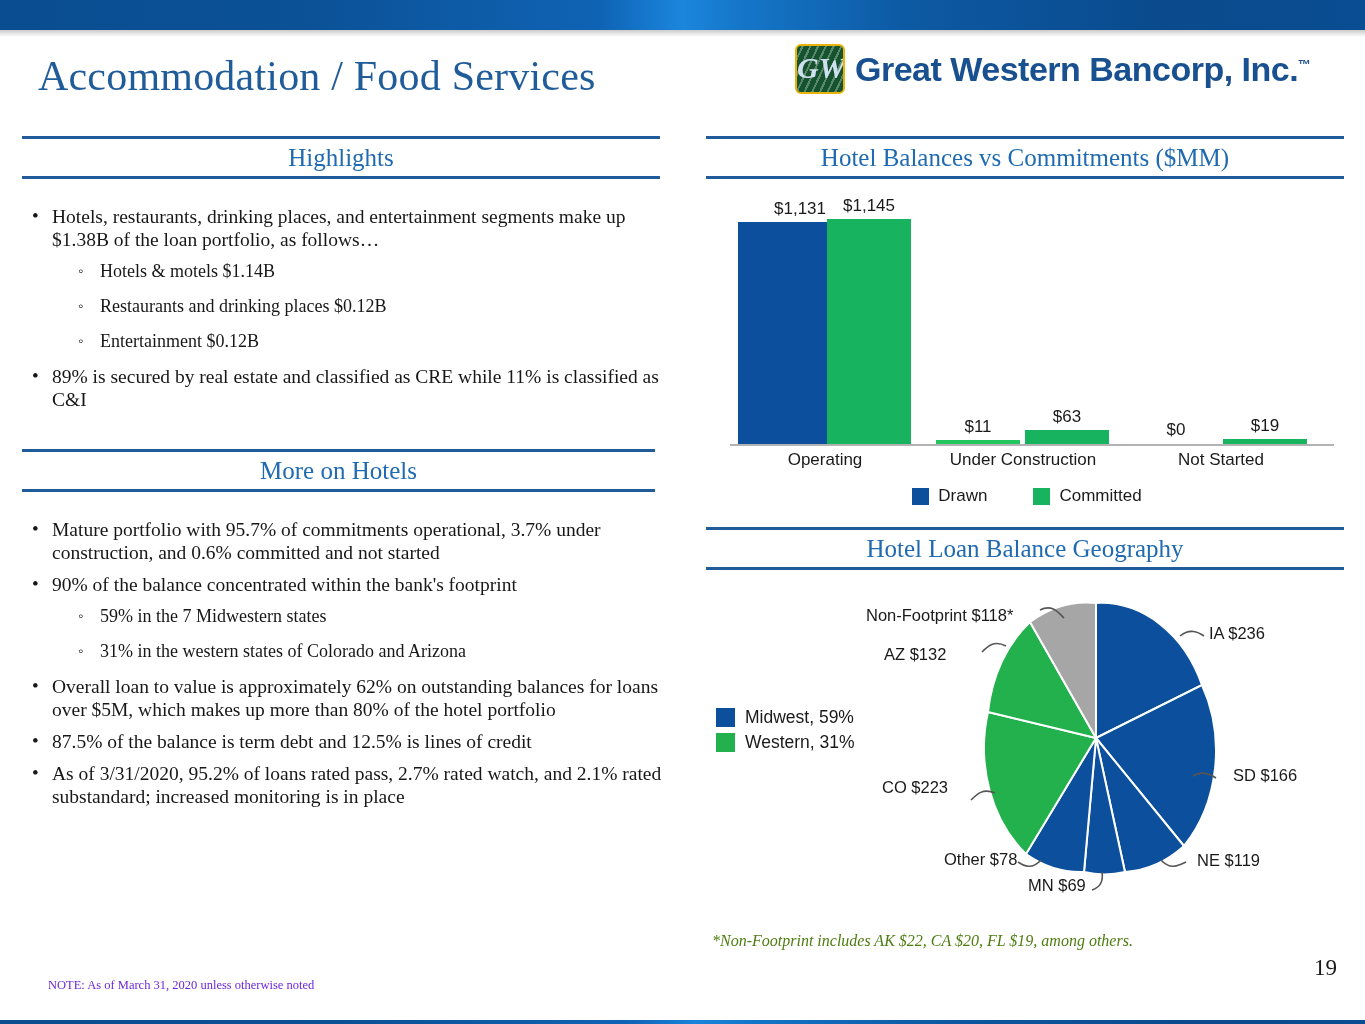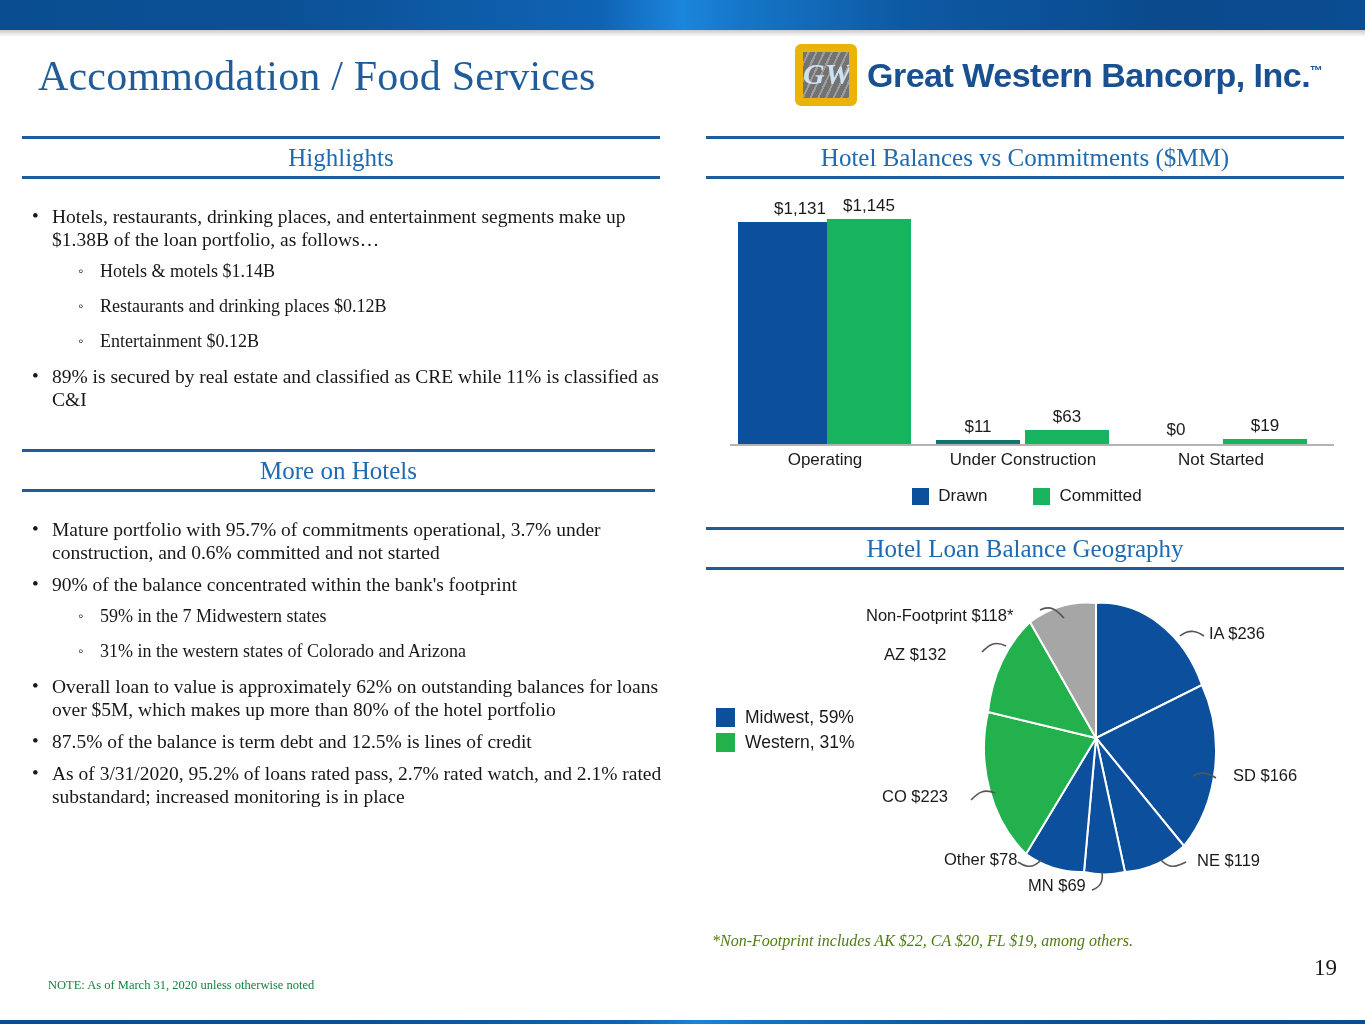--- a/index.html
+++ b/index.html
@@ -24,22 +24,22 @@
   
   .slide-title{
     position:absolute;left:38px;top:52px;
     font-family:"Liberation Serif", serif;
     font-size:42px;color:#1f5c99;letter-spacing:.2px;
     white-space:nowrap;
   }
   
   .logo{position:absolute;left:795px;top:44px;display:flex;align-items:center;gap:10px;}
   .logo-mark{
-    width:46px;height:46px;border-radius:6px;background:#737373;
-    border:8px solid #eab308;position:relative;overflow:hidden;
+    width:46px;height:46px;border-radius:6px;background:#14532d;
+    border:2px solid #eab308;position:relative;overflow:hidden;
     flex:0 0 auto;
   }
   .logo-mark .gw{
     position:absolute;inset:0;color:#cfe0f0;
     font-family:"Liberation Serif", serif;font-style:italic;font-weight:bold;
     font-size:30px;line-height:44px;text-align:center;
   }
   .logo-mark .slash{
     position:absolute;left:-8px;top:-6px;width:70px;height:70px;
     background:repeating-linear-gradient(115deg, rgba(255,255,255,.30) 0 2px, rgba(255,255,255,0) 2px 7px);
@@ -100,21 +100,21 @@
     position:absolute;font-family:"Liberation Sans", sans-serif;
     font-size:16.5px;color:#1a1a1a;white-space:nowrap;
   }
   .footnote{
     position:absolute;font-family:"Liberation Serif", serif;
     font-size:16px;color:#4d7c0f;font-style:italic;
   }
   
   .note{
     position:absolute;left:48px;top:978px;
-    font-family:"Liberation Serif", serif;font-size:12.5px;color:#15803d;
+    font-family:"Liberation Serif", serif;font-size:12.5px;color:#6d28d9;
   }
   .pagenum{
     position:absolute;right:28px;top:955px;
     font-family:"Liberation Serif", serif;font-size:23px;color:#1a1a1a;
   }
   .botband{
     position:absolute;left:0;top:1020px;width:1365px;height:28px;
     background:linear-gradient(to right,
         #0a4d91 0%, #0b5196 26%, #0f63b4 46%, #1a84db 51%,
         #1273c4 56%, #0c57a0 70%, #0a4a8d 88%, #0b4d92 100%);
@@ -186,21 +186,21 @@
     <div class="bc-axis"></div>
 
     <div class="bar" style="left:26px;width:84px;height:222px;background:#0b4f9d;padding-left:40px;">
       <span class="bar-lbl">$1,131</span>
     </div>
 
     <div class="bar" style="left:115px;width:84px;height:225px;background:#18b35f;">
       <span class="bar-lbl">$1,145</span>
     </div>
 
-    <div class="bar" style="left:224px;width:84px;height:4px;background:#0f766e;">
+    <div class="bar" style="left:224px;width:84px;height:4px;background:#22c55e;">
       <span class="bar-lbl">$11</span>
     </div>
 
     <div class="bar" style="left:313px;width:84px;height:14px;background:#18b35f;">
       <span class="bar-lbl">$63</span>
     </div>
 
     <div class="bar" style="left:422px;width:84px;height:1px;background:transparent;">
       <span class="bar-lbl">$0</span>
     </div>
@@ -273,21 +273,21 @@
       <path d="M335,272 C326,282 318,278 312,274"></path>
       <path d="M396,284 C398,296 392,300 386,302"></path>
       <path d="M455,272 C464,282 472,278 480,274"></path>
       <path d="M487,188 C496,182 504,186 510,190"></path>
       <path d="M474,48 C484,40 492,44 498,48"></path>
     </g>
   </svg>
 
   <span class="pl-lbl" style="left:160px;top:18px;">Non-Footprint $118*</span>
   <span class="pl-lbl" style="left:178px;top:57px;">AZ $132</span>
-  <span class="pl-lbl" style="left:176px;top:199px;">CO $223</span>
+  <span class="pl-lbl" style="left:176px;top:190px;">CO $223</span>
   <span class="pl-lbl" style="left:238px;top:262px;">Other $78</span>
   <span class="pl-lbl" style="left:322px;top:288px;">MN $69</span>
   <span class="pl-lbl" style="left:491px;top:263px;">NE $119</span>
   <span class="pl-lbl" style="left:527px;top:178px;">SD $166</span>
   <span class="pl-lbl" style="left:503px;top:36px;">IA $236</span>
 </div>
 
 <div class="footnote" style="left:712px;top:932px;">*Non-Footprint includes AK $22, CA $20, FL $19, among others.</div>
 
 <div class="note">NOTE: As of March 31, 2020 unless otherwise noted</div>

